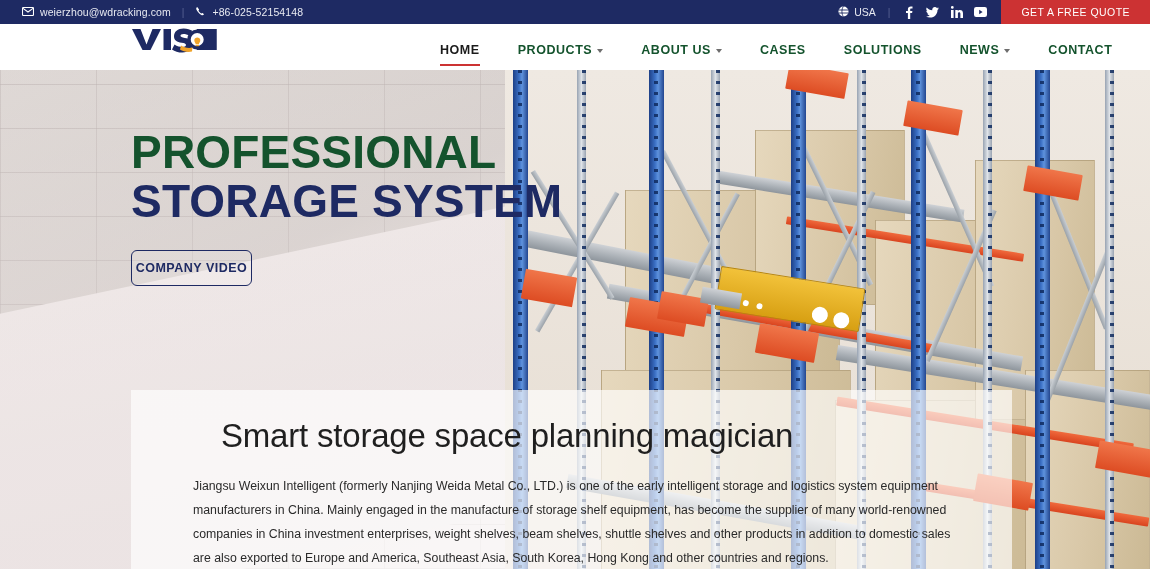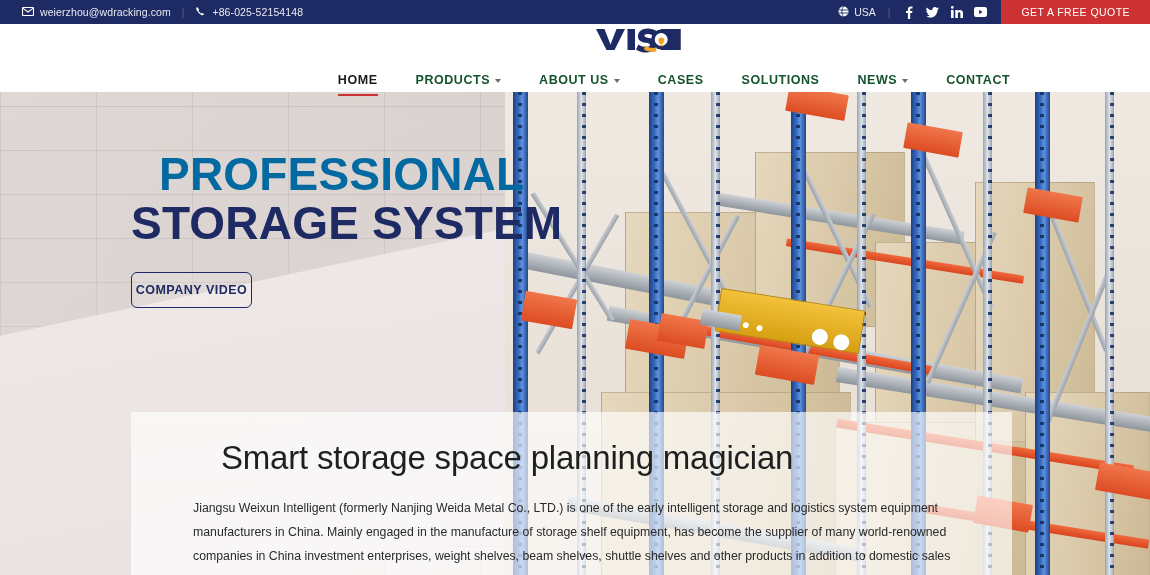--- a/index.html
+++ b/index.html
@@ -46,27 +46,25 @@
     align-items: center;
     padding: 0 20px;
     font-size: 10.5px;
     letter-spacing: .45px;
     cursor: pointer;
     height: 100%;
   }
 
   
   .navbar {
-    height: 68px;
+    height: 46px;
     background: #fff;
     display: flex;
-    align-items: center;
     position: relative;
     z-index: 25;
-    flex-direction: column;
   }
   .logo {
     margin-left: 131px;
     width: 92px;
     height: 30px;
     display: flex;
     align-items: center;
     cursor: pointer;
   }
   .nav-links {
@@ -200,21 +198,21 @@
     left: 131px; top: 58px;
     z-index: 6;
   }
   .h-line {
     font-size: 46px;
     font-weight: bold;
     letter-spacing: .2px;
     line-height: 49px;
     white-space: nowrap;
   }
-  .h-red { color: #0369a1; margin-left: 28px; }
+  .h-red { color: #14532d; }
   .h-navy { color: #1e2a63; }
   .video-btn {
     margin-top: 24px;
     display: inline-flex;
     align-items: center;
     justify-content: center;
     width: 121px; height: 36px;
     border: 1.6px solid #1e2a63;
     border-radius: 6px;
     color: #1e2a63;

